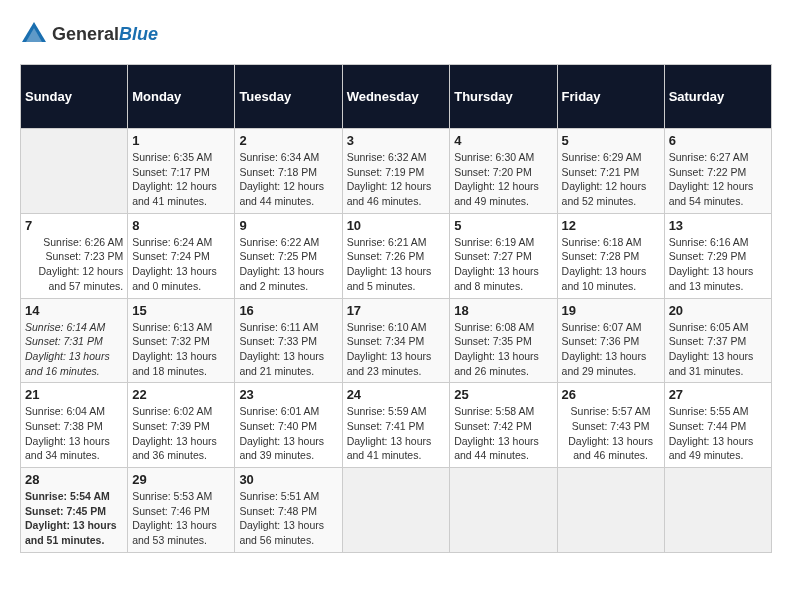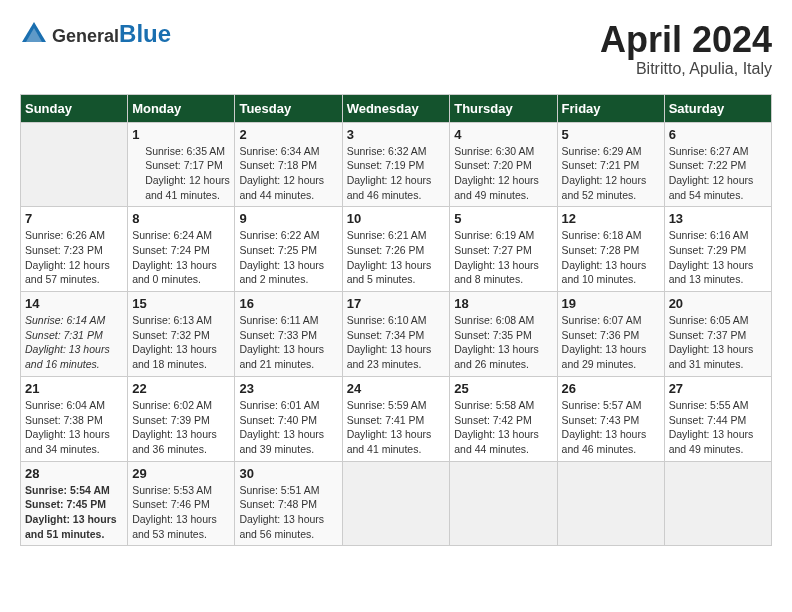--- a/index.html
+++ b/index.html
@@ -20,23 +20,24 @@
       display: flex;
       align-items: center;
       gap: 4px;
     }
     .logo-text-general {
       font-size: 18px;
       font-weight: bold;
       color: #333;
     }
     .logo-text-blue {
-      font-size: 24px;
+      font-size: 18px;
       font-weight: bold;
       color: #1a6fb0;
+      font-style: italic;
     }
     .logo-icon {
       width: 28px;
       height: 28px;
     }
     .title-block {
       text-align: right;
     }
     .month-title {
       font-size: 36px;
@@ -47,23 +48,23 @@
     .location-title {
       font-size: 16px;
       color: #444;
     }
     table {
       width: 100%;
       border-collapse: collapse;
       font-size: 11px;
     }
     thead tr th {
-      background-color: #14532d;
+      background-color: #0f172a;
       color: #fff;
-      padding: 6px 4px;
+      padding: 24px 4px;
       text-align: left;
       font-size: 13px;
       font-weight: bold;
       border: 1px solid #ccc;
     }
     tbody tr td {
       border: 1px solid #ccc;
       padding: 4px;
       vertical-align: top;
       width: 108px;
@@ -97,44 +98,40 @@
 <div class="header">
   <div class="logo">
     <svg class="logo-icon" viewBox="0 0 28 28">
       <polygon points="14,2 26,22 2,22" fill="#1a6fb0"></polygon>
       <polygon points="14,8 22,22 6,22" fill="#fff" opacity="0.3"></polygon>
     </svg>
     <div>
       <span class="logo-text-general">General</span><span class="logo-text-blue">Blue</span>
     </div>
   </div>
-  <div class="title-block">
-    <div class="month-title">April 2024</div>
-    <div class="location-title">Bitritto, Apulia, Italy</div>
-  </div>
 </div>
 
 <table>
   <thead>
     <tr>
     <th>Sunday</th>
         <th>Monday</th>
         <th>Tuesday</th>
         <th>Wednesday</th>
         <th>Thursday</th>
         <th>Friday</th>
         <th>Saturday</th>
       </tr>
   </thead>
   <tbody id="calendar-body">
   <tr>
         <td class="empty-cell"></td>
         <td>
           <span class="day-number">1</span>
-          <div class="day-info" style="white-space: pre-line; margin-left: 13px;">Sunrise: 6:35 AM
+          <div class="day-info" style="white-space: pre-line;">Sunrise: 6:35 AM
 Sunset: 7:17 PM
 Daylight: 12 hours
 and 41 minutes.</div>
         </td>
         <td>
           <span class="day-number">2</span>
           <div class="day-info" style="white-space: pre-line;">Sunrise: 6:34 AM
 Sunset: 7:18 PM
 Daylight: 12 hours
 and 44 minutes.</div>
@@ -164,21 +161,21 @@
           <span class="day-number">6</span>
           <div class="day-info" style="white-space: pre-line;">Sunrise: 6:27 AM
 Sunset: 7:22 PM
 Daylight: 12 hours
 and 54 minutes.</div>
         </td>
       </tr>
       <tr>
         <td>
           <span class="day-number">7</span>
-          <div class="day-info" style="white-space: pre-line;">Sunrise: 6:26 AM
+          <div class="day-info" style="white-space: pre-line; text-align: right;">Sunrise: 6:26 AM
 Sunset: 7:23 PM
 Daylight: 12 hours
 and 57 minutes.</div>
         </td>
         <td>
           <span class="day-number">8</span>
           <div class="day-info" style="white-space: pre-line;">Sunrise: 6:24 AM
 Sunset: 7:24 PM
 Daylight: 13 hours
 and 0 minutes.</div>
@@ -301,21 +298,21 @@
         </td>
         <td>
           <span class="day-number">25</span>
           <div class="day-info" style="white-space: pre-line;">Sunrise: 5:58 AM
 Sunset: 7:42 PM
 Daylight: 13 hours
 and 44 minutes.</div>
         </td>
         <td>
           <span class="day-number">26</span>
-          <div class="day-info" style="white-space: pre-line;">Sunrise: 5:57 AM
+          <div class="day-info" style="white-space: pre-line; text-align: center;">Sunrise: 5:57 AM
 Sunset: 7:43 PM
 Daylight: 13 hours
 and 46 minutes.</div>
         </td>
         <td>
           <span class="day-number">27</span>
           <div class="day-info" style="white-space: pre-line;">Sunrise: 5:55 AM
 Sunset: 7:44 PM
 Daylight: 13 hours
 and 49 minutes.</div>

